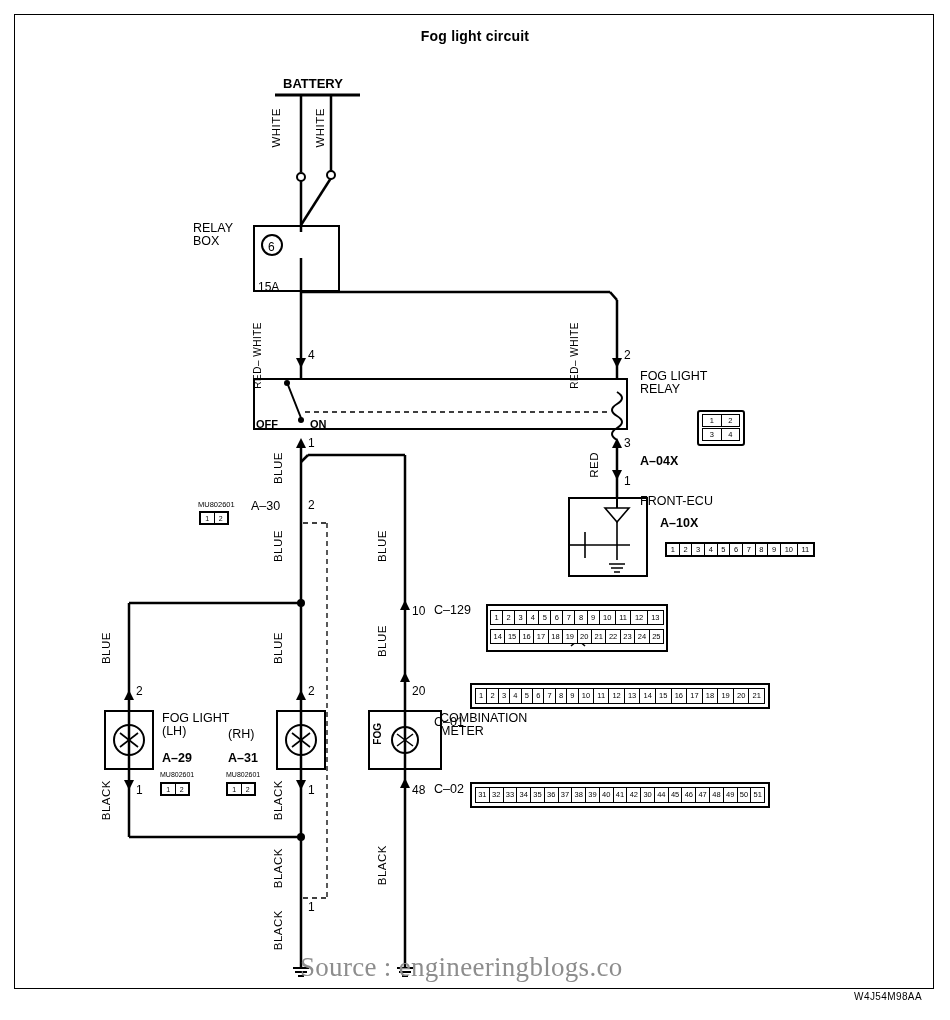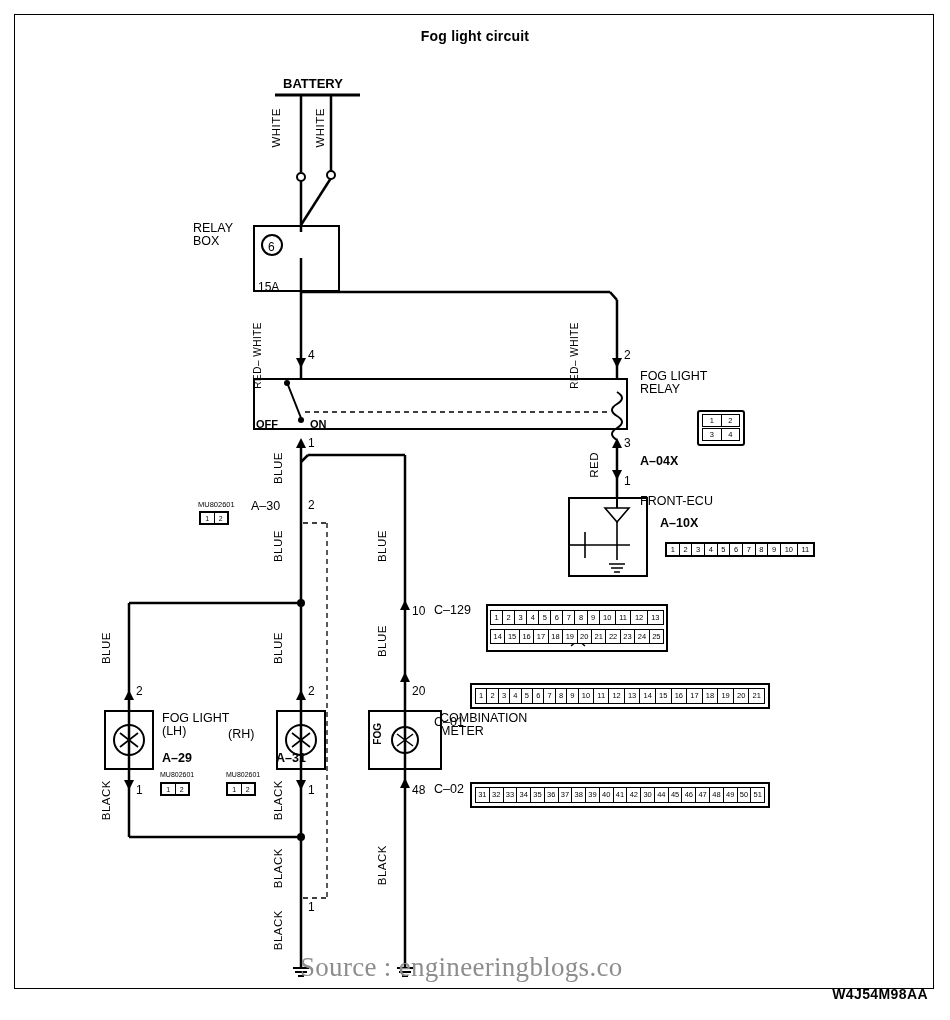--- a/index.html
+++ b/index.html
@@ -31,21 +31,21 @@
   .num{position:absolute;font-size:12px;white-space:nowrap;}
   .box{position:absolute;border:2px solid #000;box-sizing:border-box;background:transparent;}
   .boxthin{position:absolute;border:1px solid #000;box-sizing:border-box;}
   .dot{position:absolute;width:8px;height:8px;border-radius:50%;background:#000;}
   .circle{position:absolute;border:2px solid #000;border-radius:50%;box-sizing:border-box;}
   .srcwm{
     position:absolute;left:300px;top:952px;font-size:27px;color:#8d8d8d;
     font-family:"Liberation Serif", serif;letter-spacing:.3px;
   }
   .code{
-    position:absolute;right:22px;bottom:18px;font-size:14px;font-weight:bold;
+    position:absolute;right:28px;bottom:18px;font-size:10px;font-weight:normal;
     font-family:"Liberation Sans", sans-serif;letter-spacing:.4px;
   }
   svg.ov{position:absolute;left:0;top:0;width:950px;height:1020px;pointer-events:none;}
   .conn{position:absolute;border:2px solid #000;box-sizing:border-box;background:#fff;display:flex;align-items:stretch;}
   .conn .cell{
     flex:1 1 auto;border-right:1px solid #000;font-size:7.5px;
     display:flex;align-items:center;justify-content:center;line-height:1;
   }
   .conn .cell:last-child{border-right:none;}
 </style>
@@ -312,21 +312,21 @@
 <div class="box" style="left:368px;top:710px;width:74px;height:60px;"></div>
 <div class="tiny" style="left:372px;top:723px;font-size:10px;writing-mode:vertical-rl;transform:rotate(180deg);font-weight:bold;">FOG</div>
 <div class="lbl" style="left:440px;top:712px;white-space:pre;">COMBINATION
 METER</div>
 
 <div class="box" style="left:104px;top:710px;width:50px;height:60px;"></div>
 <div class="box" style="left:276px;top:710px;width:50px;height:60px;"></div>
 <div class="lbl" style="left:162px;top:712px;white-space:pre;">FOG LIGHT
 (LH)</div>
 <div class="lbl b" style="left:162px;top:752px;">A–29</div>
-<div class="lbl b" style="left:228px;top:752px;margin-left:48px;">A–31</div>
+<div class="lbl b" style="left:228px;top:752px;">A–31</div>
 <div class="lbl" style="left:228px;top:728px;">(RH)</div>
 
 <div class="tiny" style="left:160px;top:771px;font-size:7px;">MU802601</div>
 <div class="conn" style="left:160px;top:782px;width:30px;height:14px;">
   <div class="cell" style="font-size:7px;">1</div>
   <div class="cell" style="font-size:7px;">2</div>
 </div>
 <div class="tiny" style="left:226px;top:771px;font-size:7px;">MU802601</div>
 <div class="conn" style="left:226px;top:782px;width:30px;height:14px;">
   <div class="cell" style="font-size:7px;">1</div>

